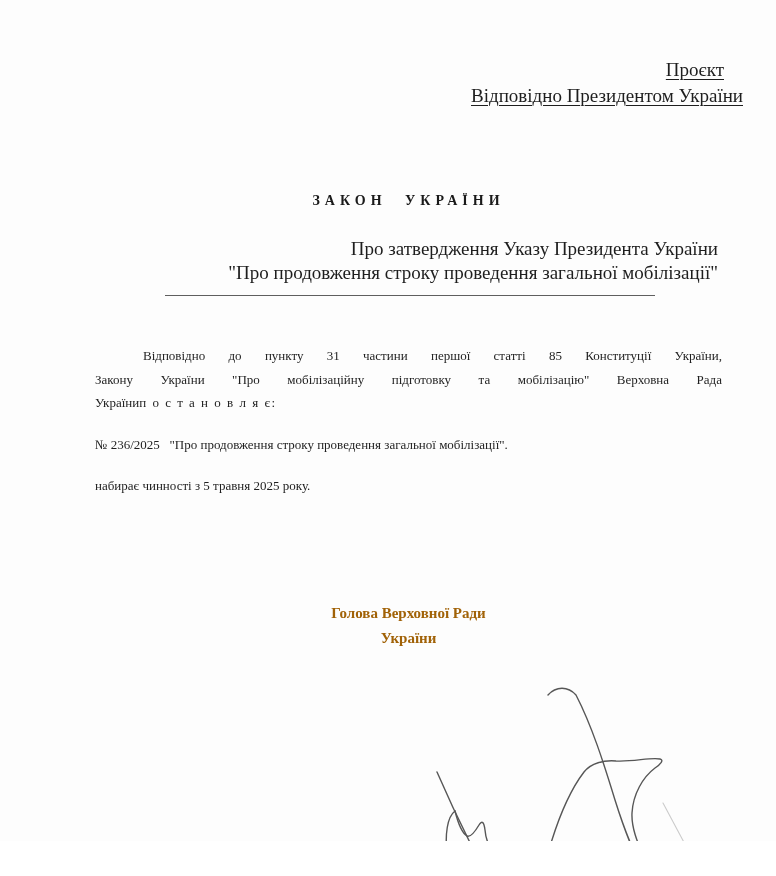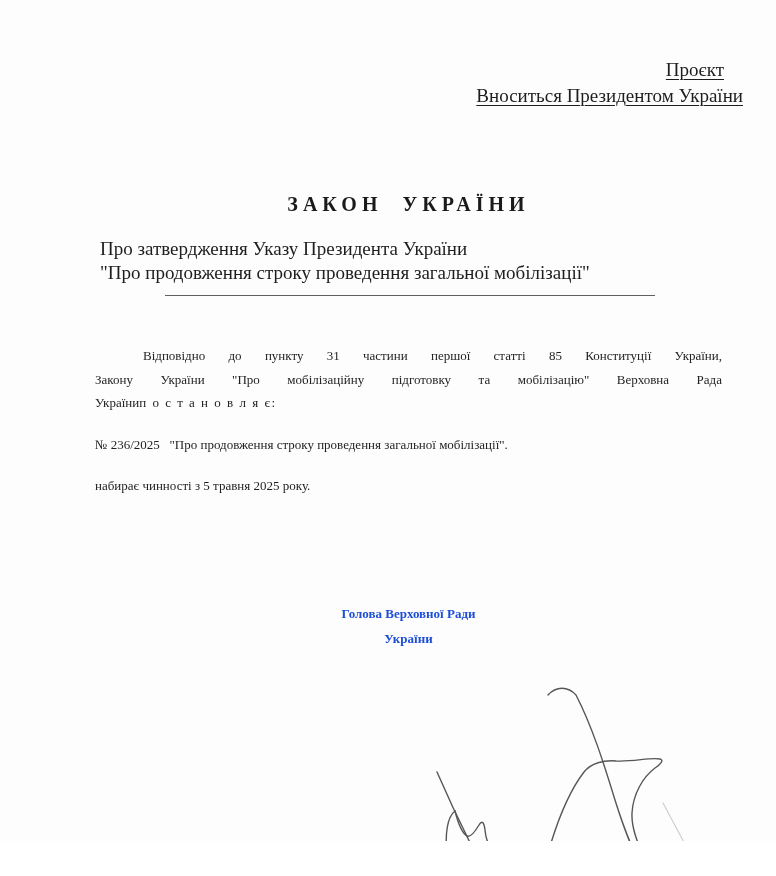--- a/index.html
+++ b/index.html
@@ -35,33 +35,33 @@
   .header-line-1 { padding-right: 19px; }
 
   
   .law-heading {
     position: absolute;
     top: 193px;
     left: 95px;
     width: 627px;
     text-align: center;
     font-weight: bold;
-    font-size: 20px;
+    font-size: 14px;
     letter-spacing: 5px;
     word-spacing: 10px;
     color: #1a1a1a;
   }
 
   
   .law-subtitle {
     position: absolute;
     top: 237px;
-    left: 100px;
+    left: 91px;
     width: 627px;
-    text-align: left;
+    text-align: right;
     font-size: 19px;
     line-height: 24px;
   }
 
   .title-rule {
     position: absolute;
     top: 295px;
     left: 165px;
     width: 490px;
     height: 0;
@@ -87,43 +87,43 @@
   }
 
   
   .signer-block {
     position: absolute;
     top: 601px;
     left: 95px;
     width: 627px;
     text-align: center;
     font-weight: bold;
-    font-size: 13px;
+    font-size: 15px;
     line-height: 25px;
-    color: #1d4ed8;
+    color: #a16207;
   }
 
   
   .signature-wrap {
     position: absolute;
     left: 400px;
     top: 660px;
     width: 310px;
     height: 216px;
   }
   .signature-wrap svg { display: block; width: 100%; height: 100%; }
 </style>
 </head>
 <body>
 
 <div class="page">
 
   <div class="header-block">
     <div class="header-line header-line-1">Проєкт</div>
-    <div class="header-line">Вноситься Президентом України</div>
+    <div class="header-line">Відповідно Президентом України</div>
   </div>
 
   <div class="law-heading">ЗАКОН УКРАЇНИ</div>
 
   <div class="law-subtitle">
     <div>Про затвердження Указу Президента України</div>
     <div>"Про продовження строку проведення загальної мобілізації"</div>
   </div>
 
   <div class="title-rule"></div>

